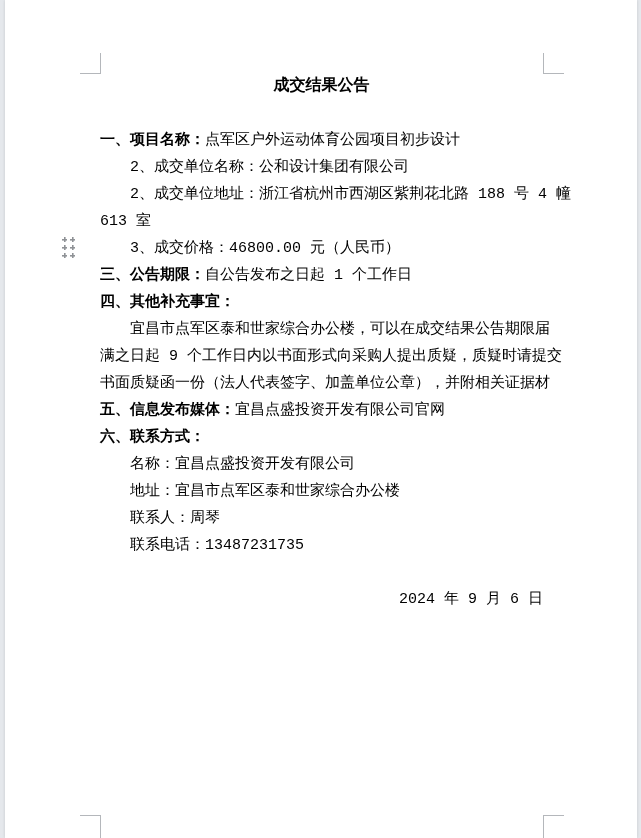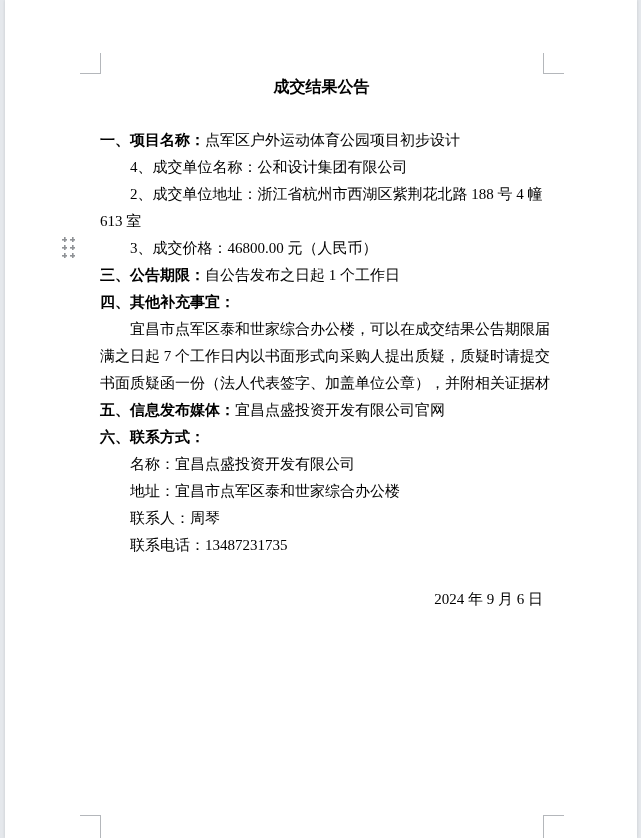--- a/index.html
+++ b/index.html
@@ -52,20 +52,21 @@
     position: absolute;
     left: 100px; top: 73px;
     width: 443px;
     font-size: 15px;
     color: #000000;
   }
   .line {
     height: 27px;
     line-height: 27px;
     white-space: nowrap;
+    font-family: Liberation Mono, monospace;
   }
   .line.title-line {
     font-size: 16px;
     font-weight: bold;
     text-align: center;
   }
   .line.indent { padding-left: 30px; }
   .line.date-line { text-align: right; }
   .line b { font-weight: bold; }
 </style>
@@ -92,30 +93,30 @@
     <div class="dot"></div>
     <div class="dot"></div>
   </div>
 
   <div class="content">
     <div class="line title-line">成交结果公告</div>
     <div class="line"></div>
 
     <div class="line"><b>一、项目名称：</b><span>点军区户外运动体育公园项目初步设计</span></div>
 
-    <div class="line indent">4、成交单位名称：公和设计集团有限公司</div>
+    <div class="line indent">2、成交单位名称：公和设计集团有限公司</div>
     <div class="line indent">2、成交单位地址：浙江省杭州市西湖区紫荆花北路 188 号 4 幢</div>
     <div class="line">613 室</div>
     <div class="line indent">3、成交价格：46800.00 元（人民币）</div>
 
     <div class="line"><b>三、公告期限：</b><span>自公告发布之日起 1 个工作日</span></div>
 
     <div class="line"><b>四、其他补充事宜：</b></div>
     <div class="line indent">宜昌市点军区泰和世家综合办公楼，可以在成交结果公告期限届</div>
-    <div class="line">满之日起 7 个工作日内以书面形式向采购人提出质疑，质疑时请提交</div>
+    <div class="line">满之日起 9 个工作日内以书面形式向采购人提出质疑，质疑时请提交</div>
     <div class="line">书面质疑函一份（法人代表签字、加盖单位公章），并附相关证据材</div>
 
     <div class="line"><b>五、信息发布媒体：</b><span>宜昌点盛投资开发有限公司官网</span></div>
 
     <div class="line"><b>六、联系方式：</b></div>
     <div class="line indent">名称：宜昌点盛投资开发有限公司</div>
     <div class="line indent">地址：宜昌市点军区泰和世家综合办公楼</div>
     <div class="line indent">联系人：周琴</div>
     <div class="line indent">联系电话：13487231735</div>
 

